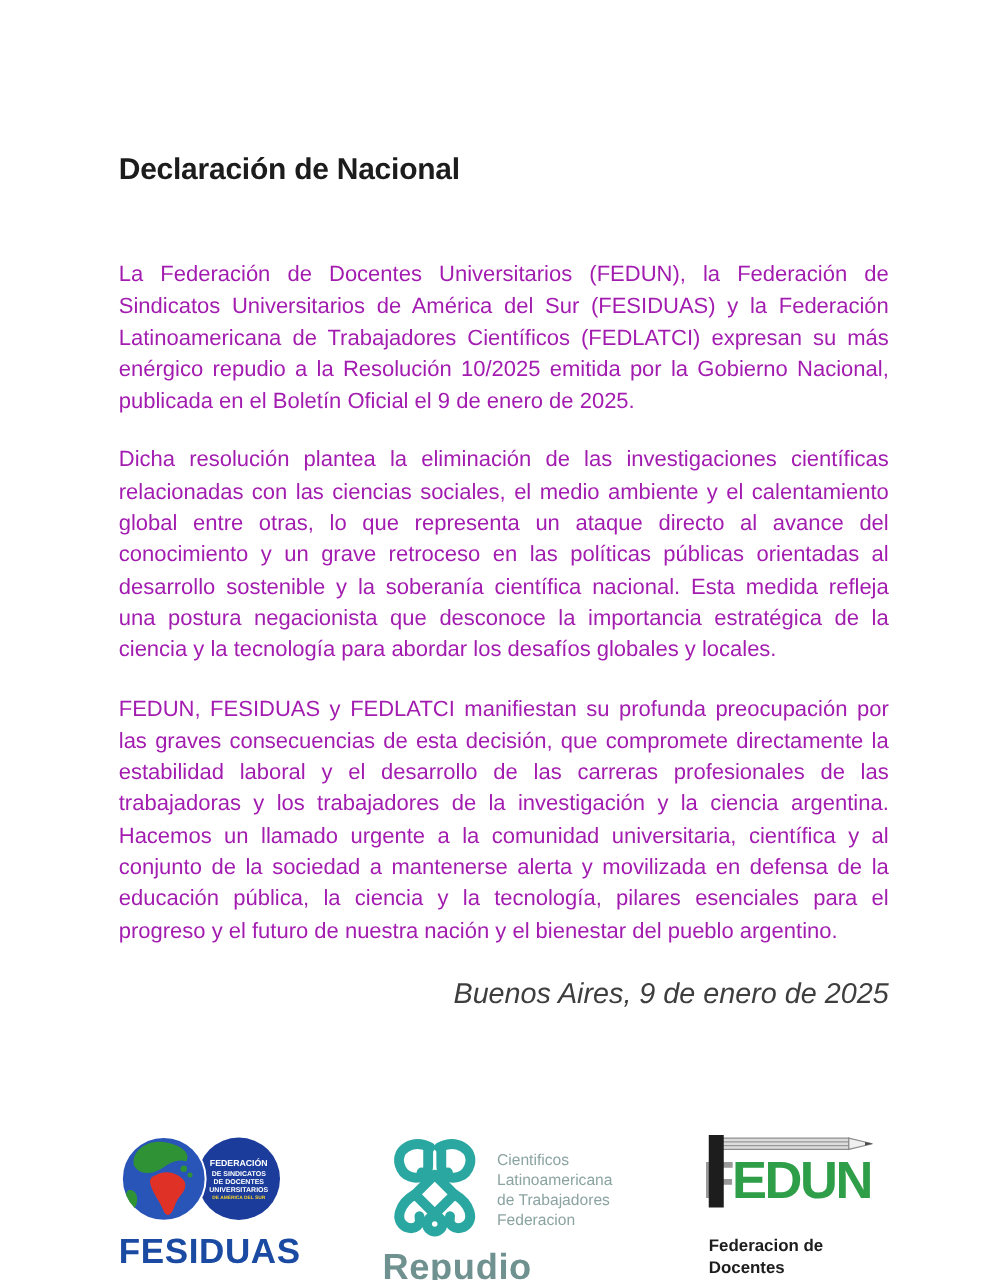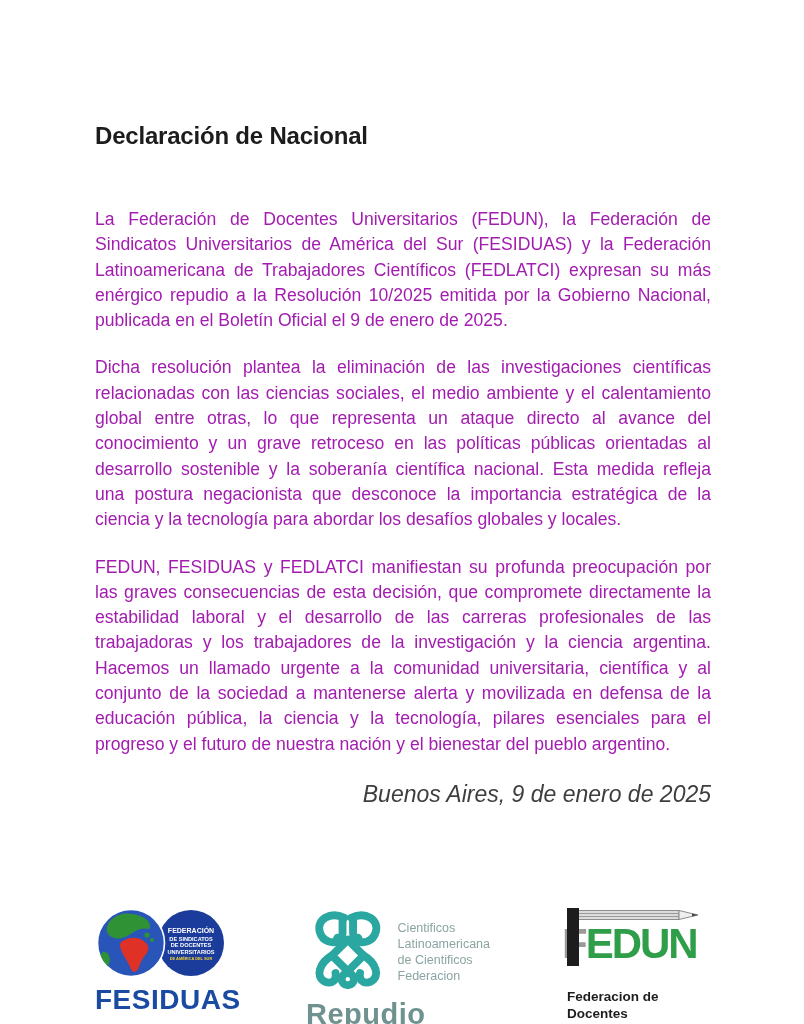--- a/index.html
+++ b/index.html
@@ -160,21 +160,21 @@
           <path d="M44,13 L44,28 C44,34 40,36 38,34"></path>
           <path d="M56,13 L56,28 C56,34 60,36 62,34"></path>
           <path d="M50,36 L68,54 L50,72 L32,54 Z" stroke-linejoin="round"></path>
           <path d="M32,54 C18,62 12,78 24,84 C32,87 38,82 36,74"></path>
           <path d="M68,54 C82,62 88,78 76,84 C68,87 62,82 64,74"></path>
           <circle cx="50" cy="81" r="7"></circle>
         </svg>
         <div class="fedlatci-sidetext">
           <div>Cientificos</div>
           <div>Latinoamericana</div>
-          <div>de Cientificos</div>
+          <div>de Trabajadores</div>
           <div>Federacion</div>
         </div>
       </div>
       <div class="fedlatci-wordmark">Repudio</div>
     </div>
 
     <div class="fedun-logo">
       <div class="fedun-mark">
         <div class="fedun-bar"></div>
         <div class="fedun-right">

